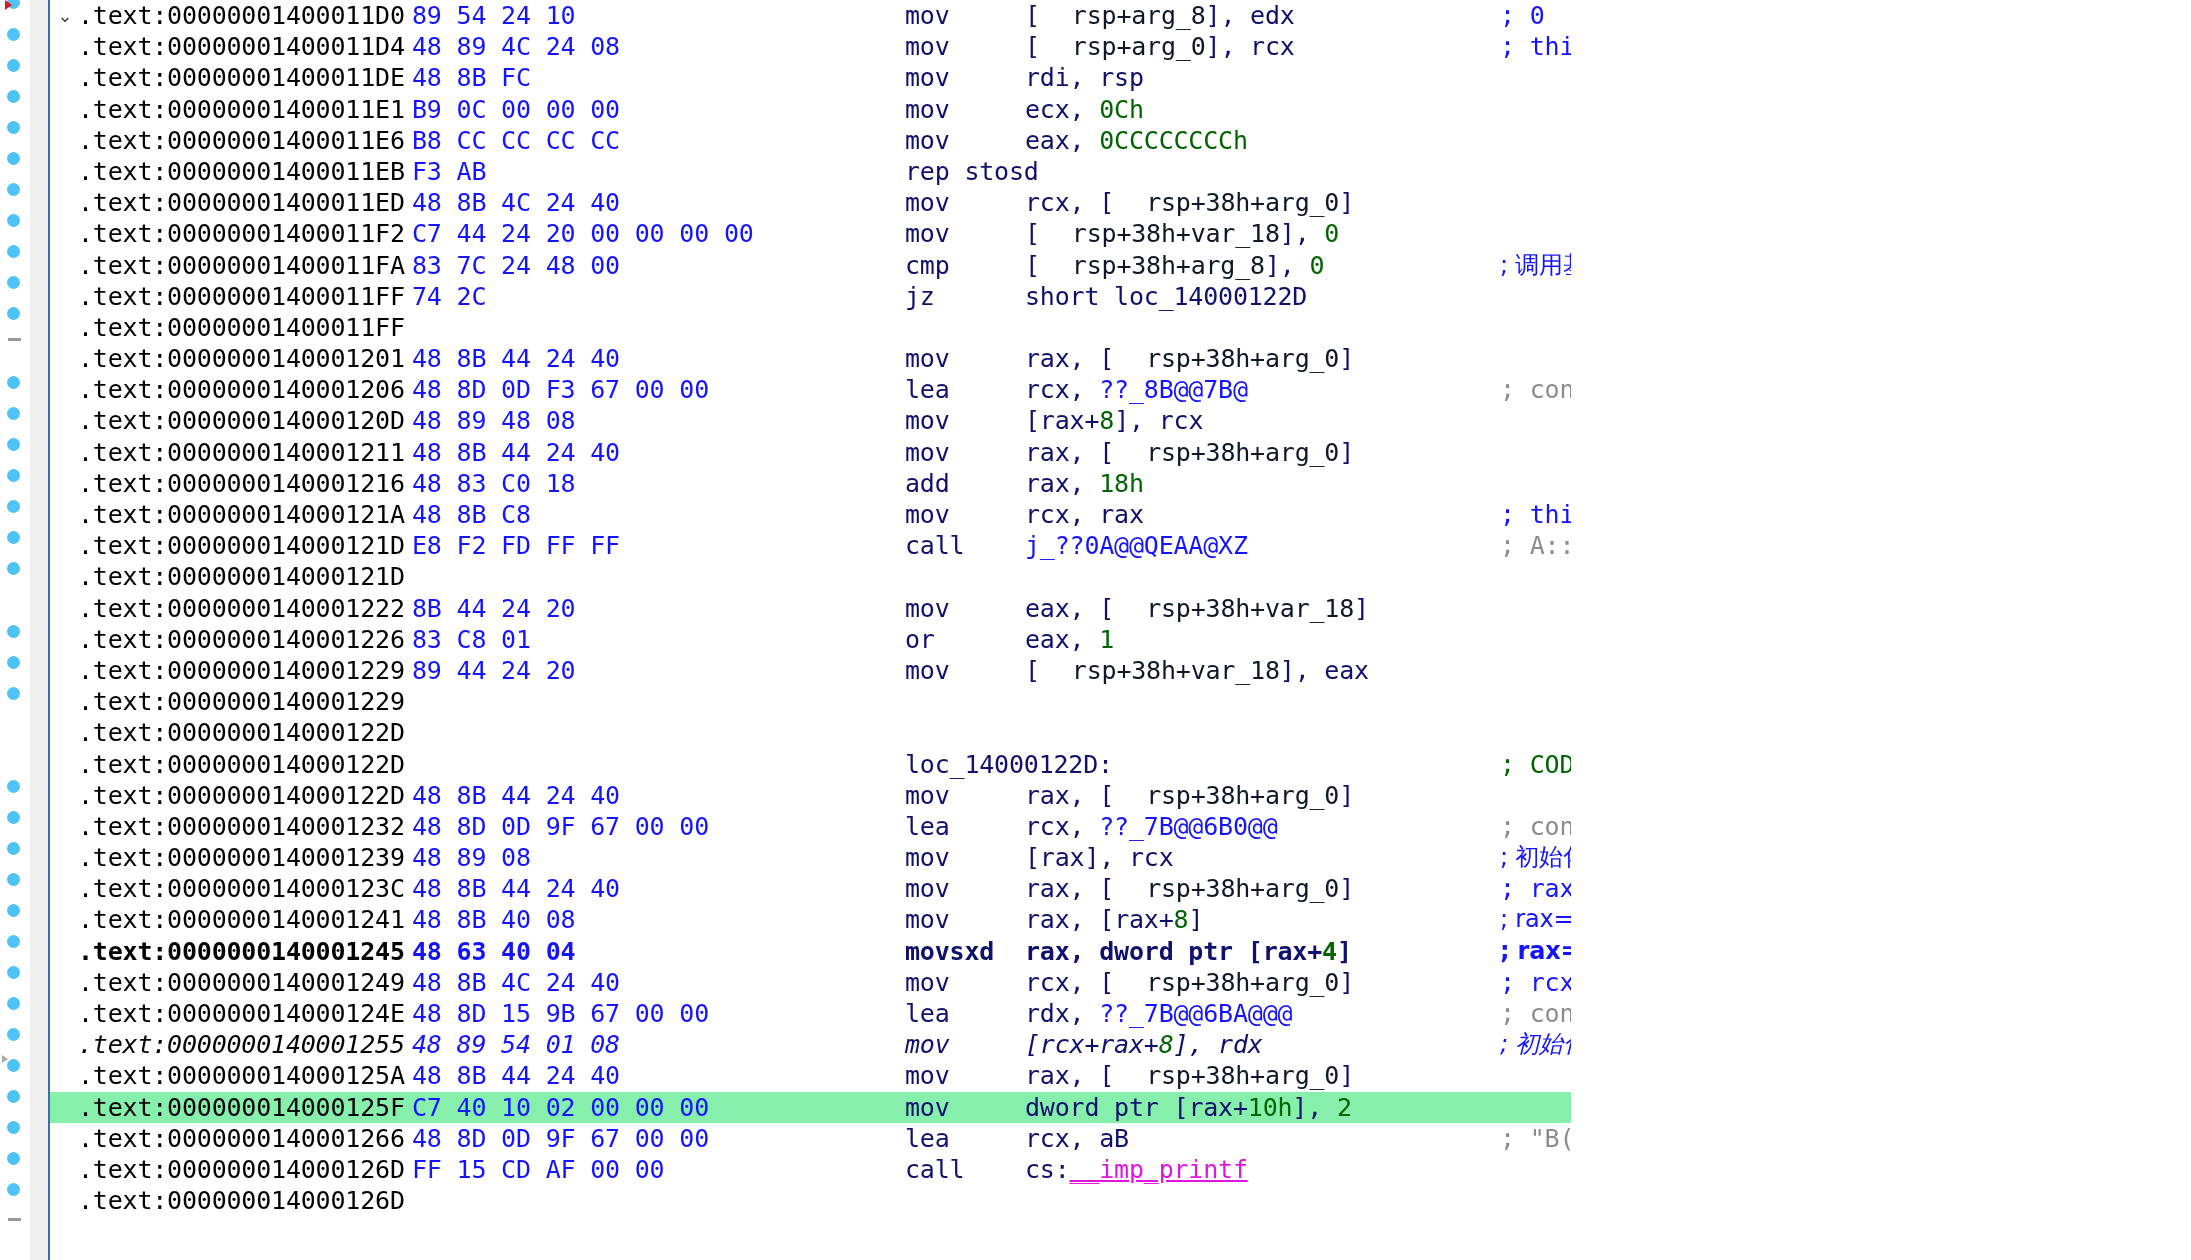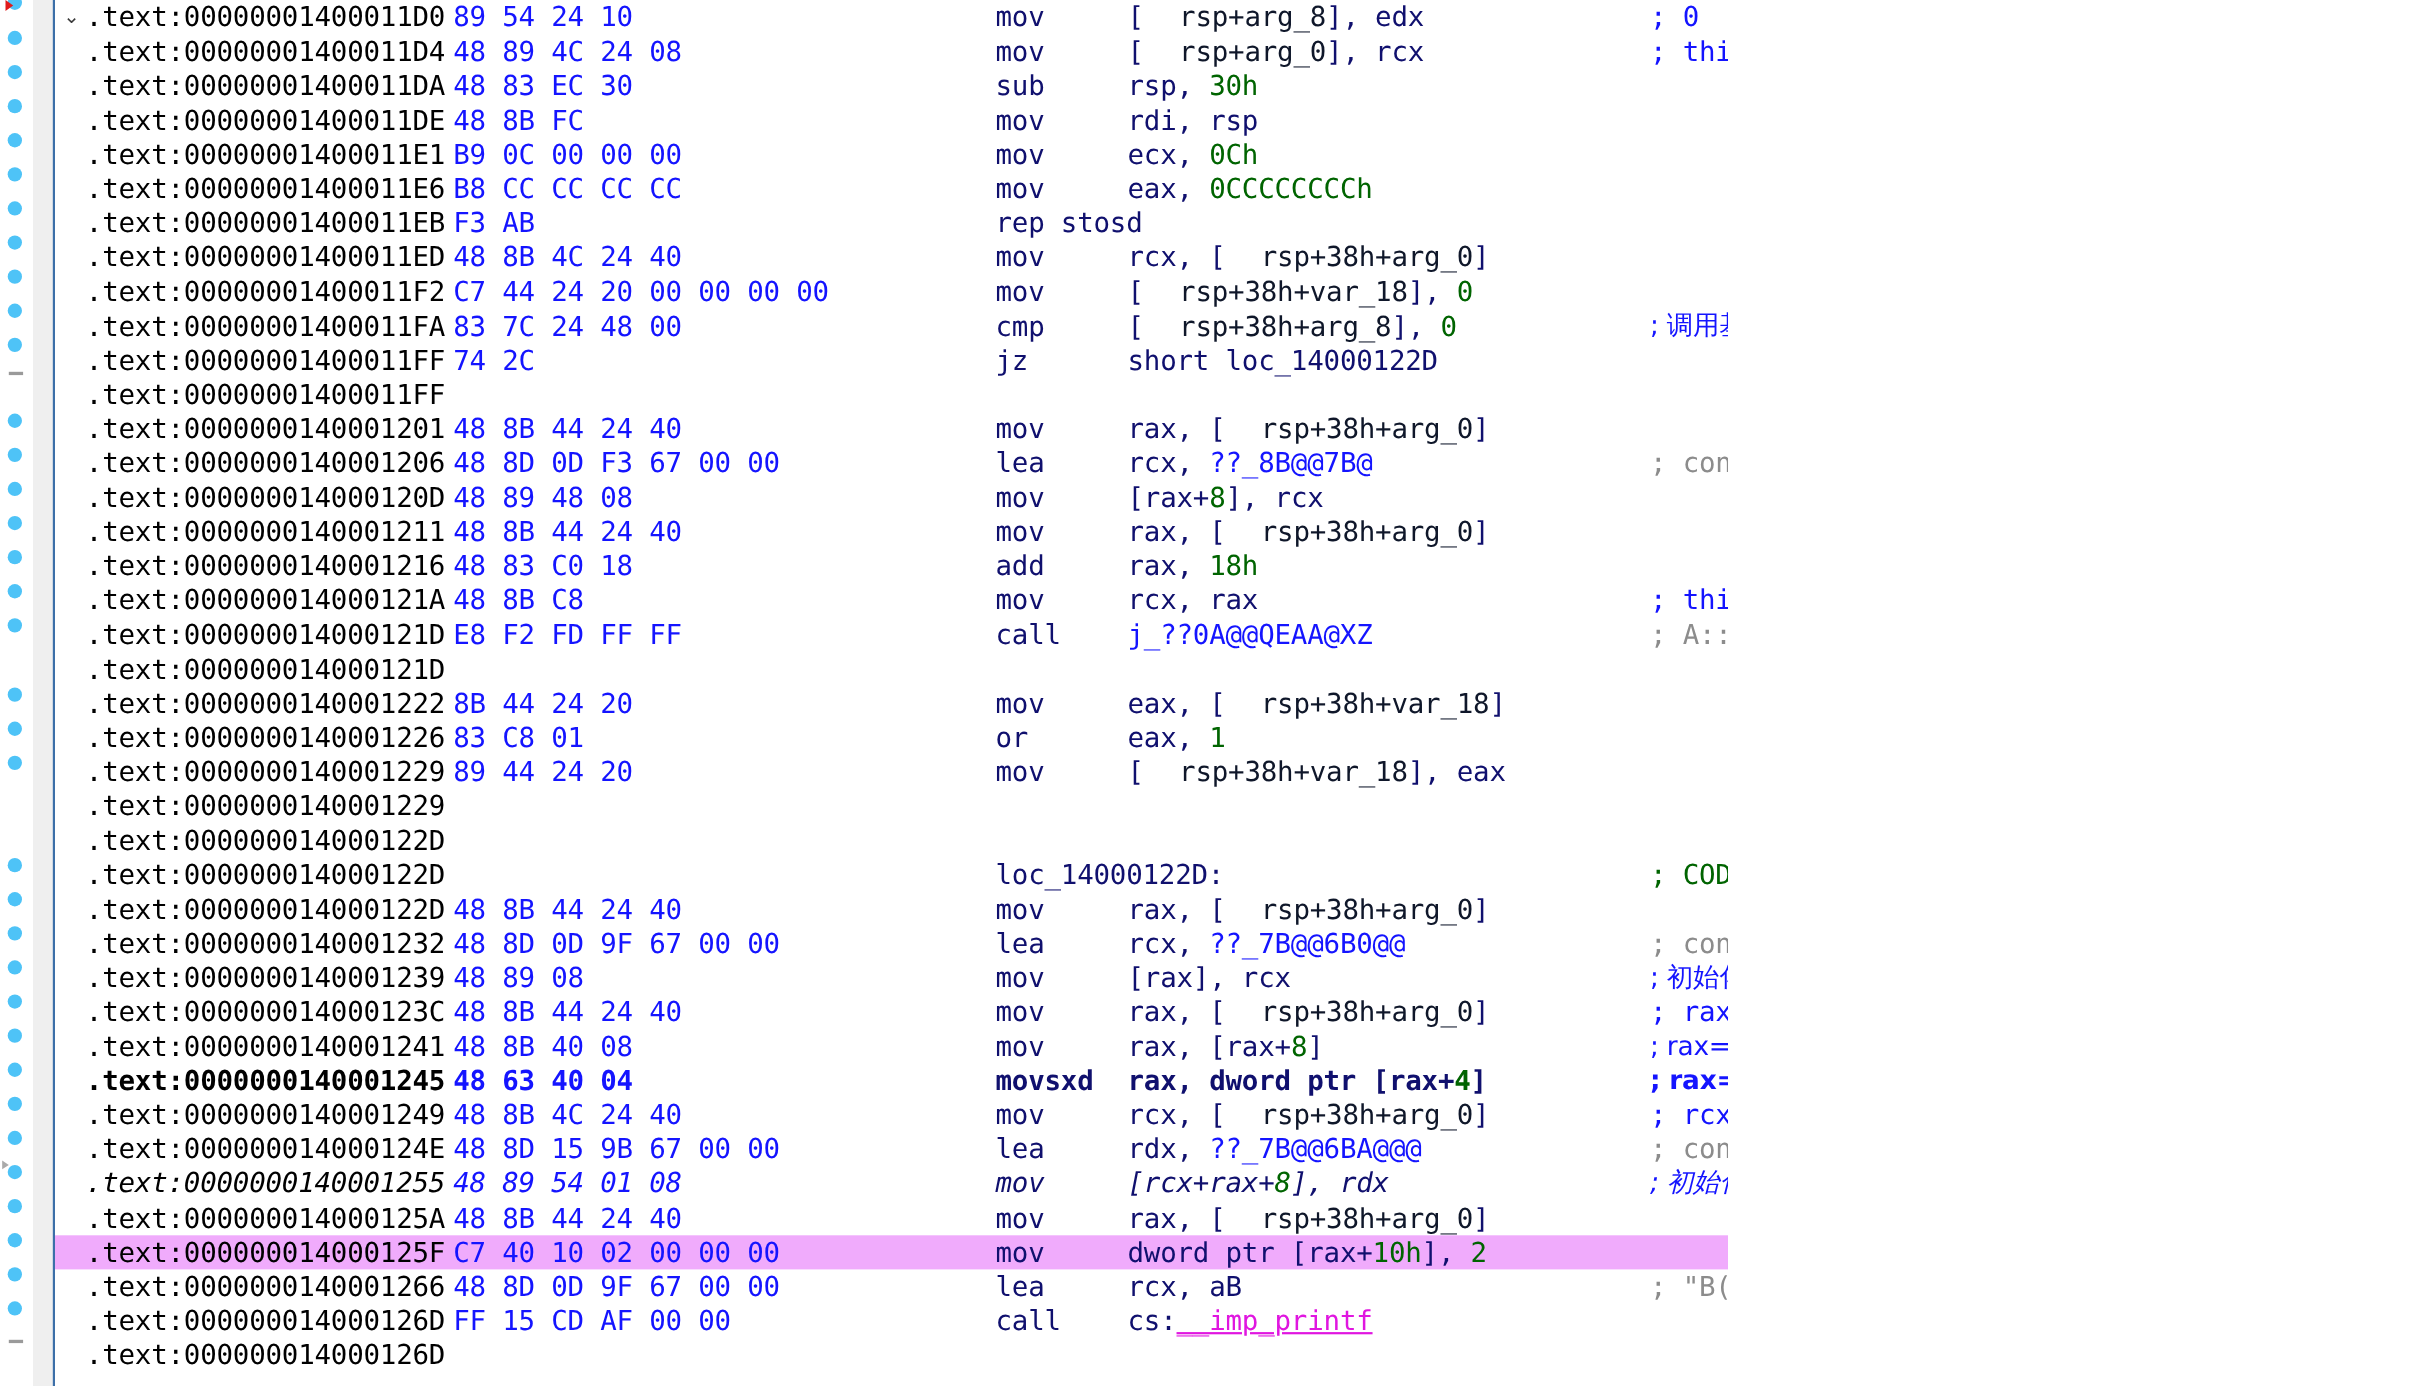--- a/index.html
+++ b/index.html
@@ -93,21 +93,21 @@
 
   .row {
     position: relative;
     height: 31.2px;
     line-height: 31.2px;
     white-space: nowrap;
     font-size: 25px;
     letter-spacing: -0.2px;
   }
   .row.highlight {
-    background: #f0abfc;
+    background: #86efac;
     padding-left: 36px;
   }
 
   .fold {
     position: absolute;
     left: 6px;
     top: 0;
     width: 18px;
     text-align: center;
     color: #3b3b3b;
@@ -232,26 +232,20 @@
         <span class="col-cmt cmt-user">; 0</span>
       </div>
       <div class="row" style="top: 0px;">
         <span class="col-addr">.text:00000001400011D4</span>
         <span class="col-bytes">48 89 4C 24 08</span>
         <span class="col-mnem">mov</span>
         <span class="col-ops"><span class="t-punct">[</span><span class="t-stk">rsp+arg_0</span><span class="t-punct">], </span><span class="t-reg">rcx</span></span>
         <span class="col-cmt cmt-user">; this</span>
       </div>
       <div class="row" style="top: 0px;">
-        <span class="col-addr">.text:00000001400011DA</span>
-        <span class="col-bytes">48 83 EC 30</span>
-        <span class="col-mnem">sub</span>
-        <span class="col-ops"><span class="t-reg">rsp, </span><span class="t-num">30h</span></span>
-      </div>
-      <div class="row" style="top: 0px;">
         <span class="col-addr">.text:00000001400011DE</span>
         <span class="col-bytes">48 8B FC</span>
         <span class="col-mnem">mov</span>
         <span class="col-ops"><span class="t-reg">rdi, rsp</span></span>
       </div>
       <div class="row" style="top: 0px;">
         <span class="col-addr">.text:00000001400011E1</span>
         <span class="col-bytes">B9 0C 00 00 00</span>
         <span class="col-mnem">mov</span>
         <span class="col-ops"><span class="t-reg">ecx, </span><span class="t-num">0Ch</span></span>

